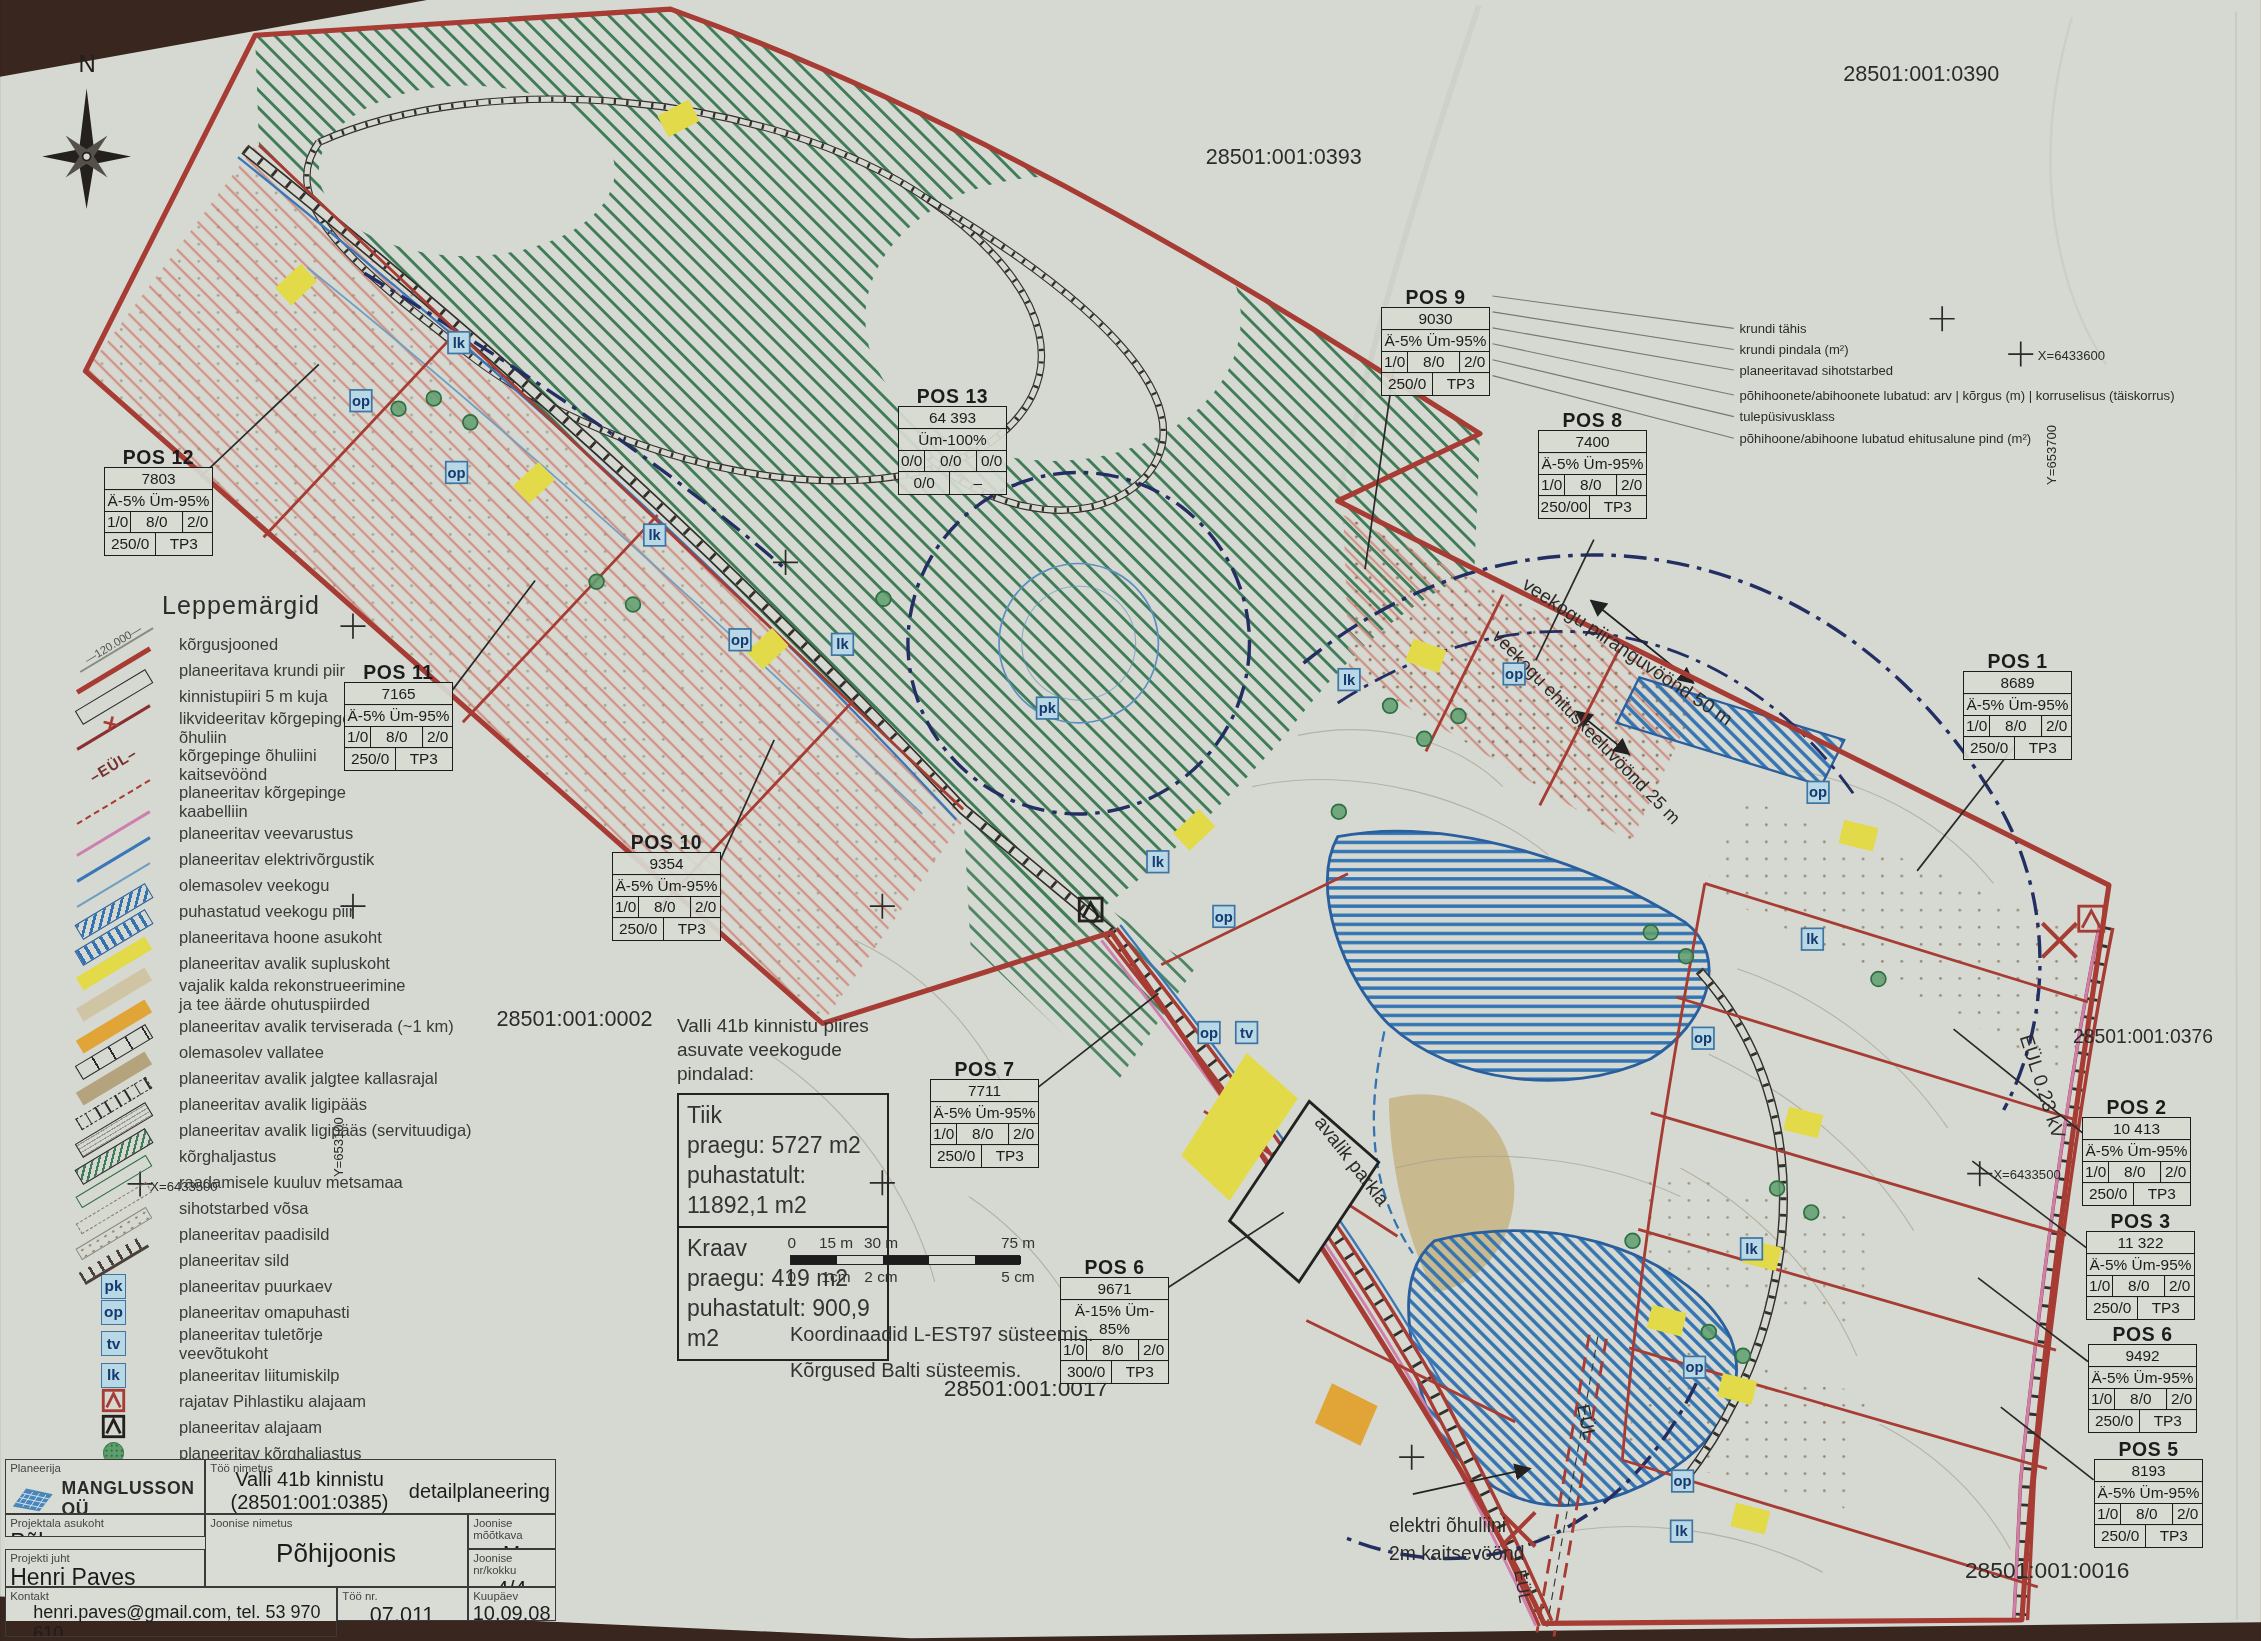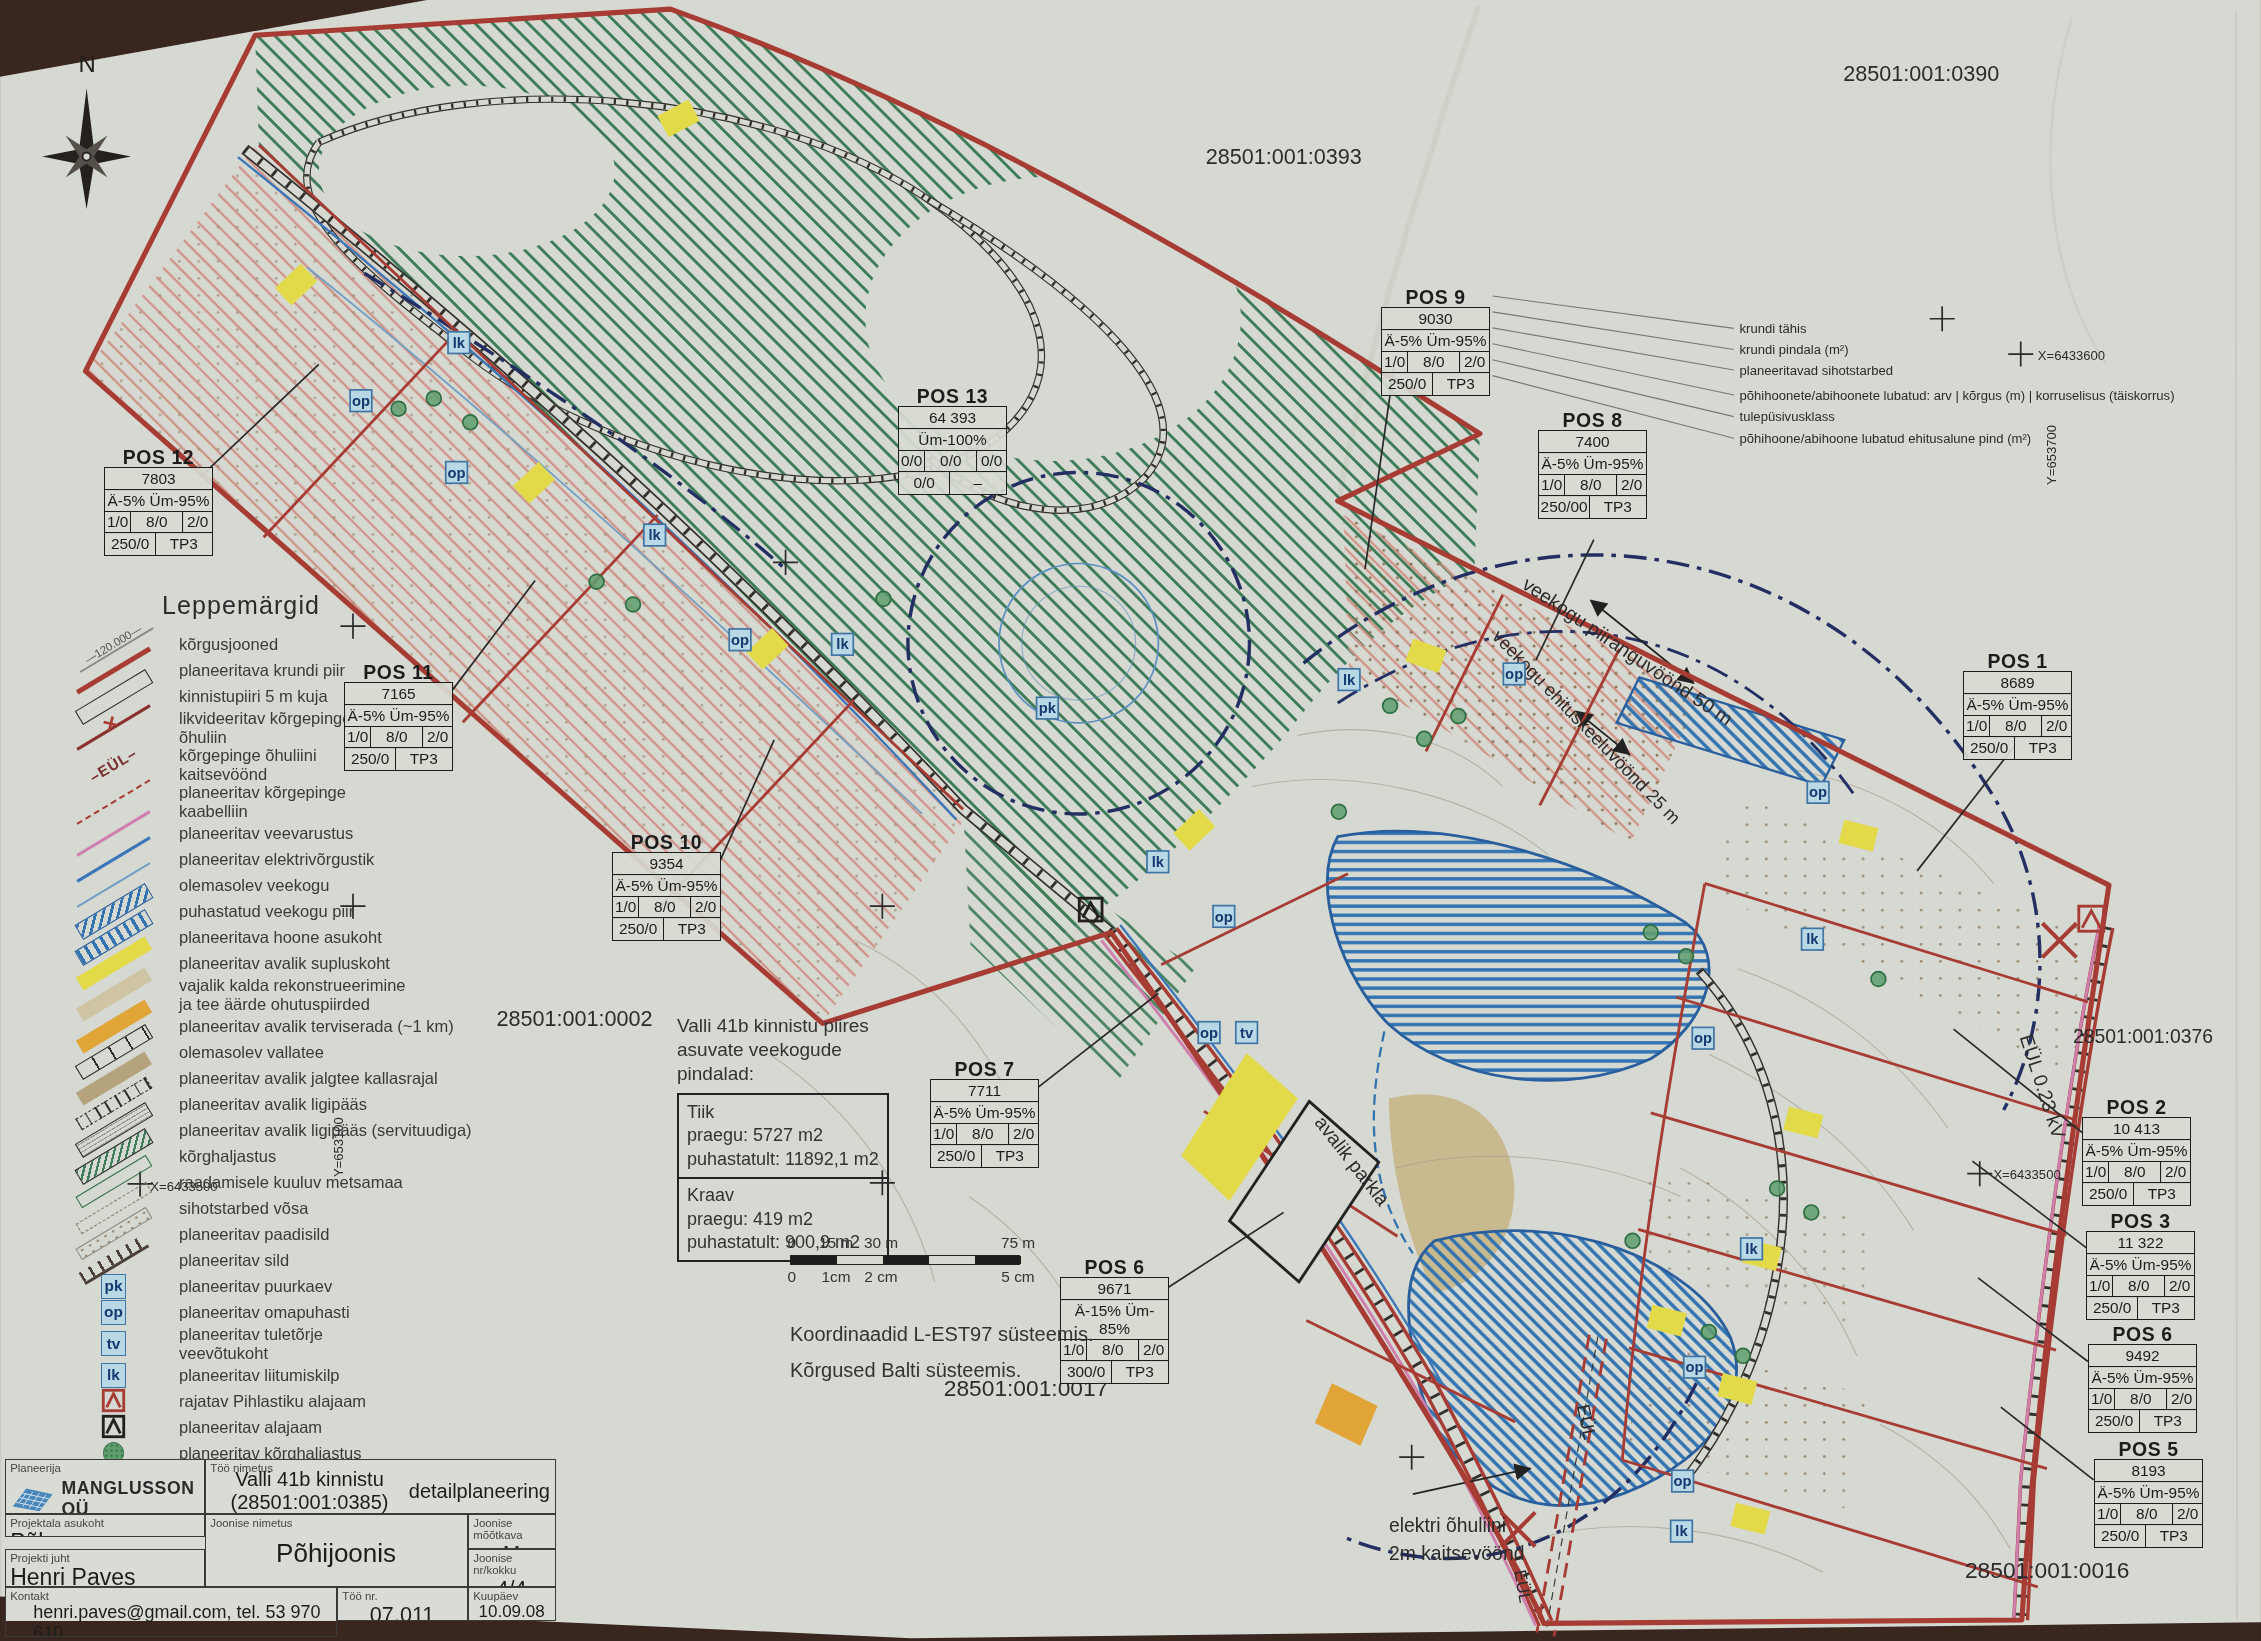--- a/index.html
+++ b/index.html
@@ -56,21 +56,21 @@
   .w25{flex:0 0 25%;box-sizing:border-box;}
   .w47{flex:0 0 50%;box-sizing:border-box;}
   .w28{flex:1;box-sizing:border-box;}
   .w48{flex:0 0 48%;box-sizing:border-box;}
   .w52{flex:1;box-sizing:border-box;}
 
   
   #waterbox{position:absolute;left:677px;top:1014px;width:212px;}
   #waterbox .wb-title{font-size:19px;color:#333;white-space:pre-line;line-height:1.25;margin-bottom:8px;}
   #waterbox .wb-box{border:2.3px solid #222;}
-  #waterbox .wb-sec{padding:5.7px 8px;font-size:18px;line-height:1.3;color:#333;}
+  #waterbox .wb-sec{padding:5.7px 8px;font-size:23px;line-height:1.3;color:#333;}
   #waterbox .wb-sec + .wb-sec{border-top:2.3px solid #222;}
 
   
   #scalebar{position:absolute;left:790px;top:1234px;width:296px;font-size:15.4px;color:#333;}
   .sb-lblrow{position:relative;height:20.5px;}
   .sb-lblrow span{position:absolute;transform:translateX(-50%);white-space:nowrap;}
   .sb-bar{position:relative;width:228px;height:8px;border:1.1px solid #222;display:flex;}
   .sb-bar i{display:block;height:100%;flex:0 0 46px;}
   .sb-bar i:nth-child(odd){background:#1c1c1c;}
   .sb-bar i:nth-child(even){background:#d6d9d1;}
@@ -928,18 +928,18 @@
   <div class="tb-cell" style="left:0;top:128px;width:332px;height:50px;">
     <div class="tb-lab">Kontakt</div>
     <div class="tb-val" style="font-size:18px;padding-left:23px;">henri.paves@gmail.com, tel. 53 970 610</div>
   </div>
   <div class="tb-cell" style="left:332px;top:128px;width:131px;height:34px;">
     <div class="tb-lab">Töö nr.</div>
     <div class="tb-val tb-center" style="font-size:21.6px;">07.011</div>
   </div>
   <div class="tb-cell" style="left:463px;top:128px;width:88px;height:34px;">
     <div class="tb-lab">Kuupäev</div>
-    <div class="tb-val tb-center" style="font-size:17px;">10.09.08</div>
+    <div class="tb-val tb-center" style="font-size:20px;">10.09.08</div>
   </div>
 </div>
 
 </div>
 
 
 </body></html>

